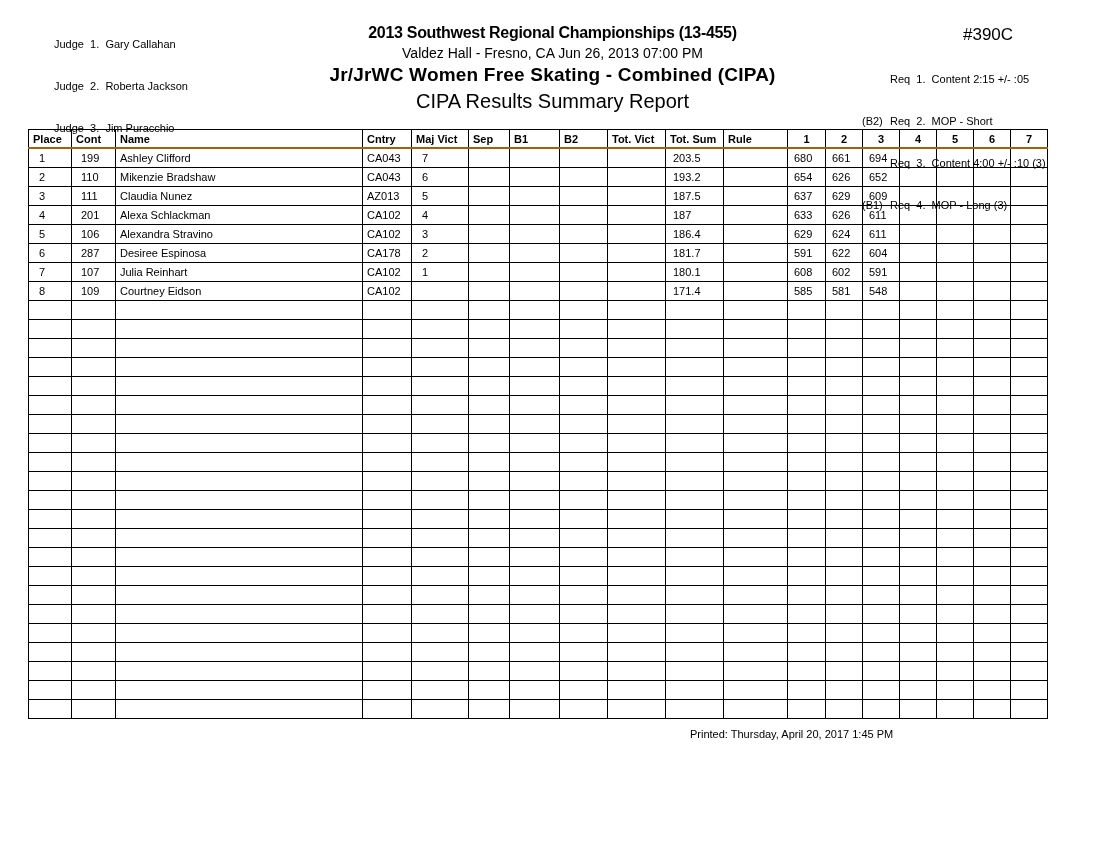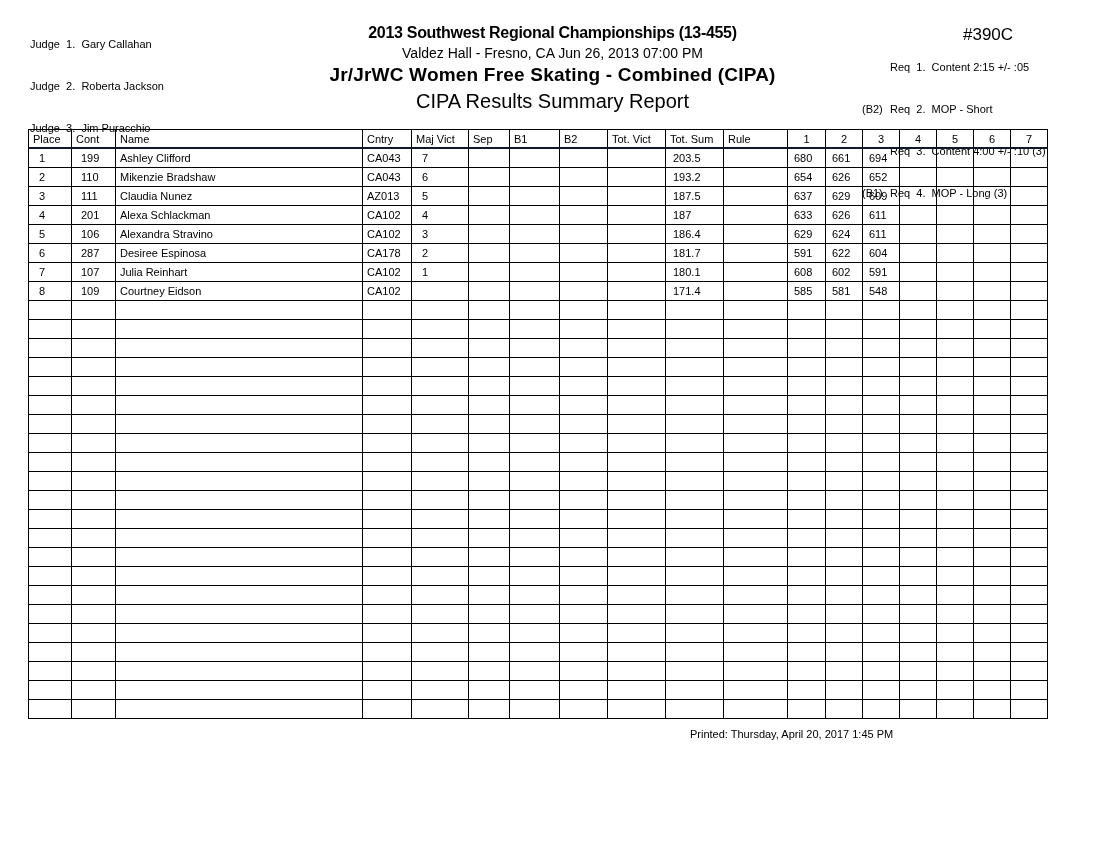--- a/index.html
+++ b/index.html
@@ -1,35 +1,35 @@
 <!DOCTYPE html>
 <html><head>
   <meta charset="utf-8">
   <style>
     html, body { margin: 0; padding: 0; background: #ffffff; }
     body { width: 1100px; height: 850px; position: relative; overflow: hidden;
            font-family: "Liberation Sans", sans-serif; color: #000; }
     .abs { position: absolute; }
     .small { font-size: 11px; line-height: 14px; white-space: pre; }
     #judges { left: 30px; top: 9px; }
-    #judges div { height: 14px; }
+    #judges div { height: 14px; margin-left: 24px; }
     .center-block { left: 230px; width: 645px; text-align: center; }
     #title { top: 24px; font-size: 16px; font-weight: bold; letter-spacing: -0.3px; }
     #venue { top: 45px; font-size: 14px; }
     #event { top: 64px; font-size: 19px; font-weight: bold; letter-spacing: 0.2px; }
     #report { top: 90px; font-size: 20px; }
     #event-id { left: 963px; top: 25px; font-size: 17px; font-weight: normal; }
-    #reqs { left: 862px; top: 32px; }
+    #reqs { left: 862px; top: 44px; }
     #reqs .req { height: 14px; position: relative; }
     #reqs .prefix { display: inline-block; width: 28px; }
     table#results { position: absolute; left: 28px; top: 129px; border-collapse: collapse;
                     table-layout: fixed; font-size: 11px; }
     #results th, #results td { border: 1px solid #000; padding: 0 0 0 4px; height: 18px;
                                text-align: left; font-weight: normal; white-space: nowrap; overflow: hidden; }
-    #results thead th { border-bottom: 2px solid #0f172a; height: 17px; }
+    #results thead th { border-bottom: 2px solid #a16207; height: 17px; font-weight: bold; }
     #results th.numcol { text-align: center; padding: 0; }
     #results td.c-place { padding-left: 10px; }
     #results td.c-cont { padding-left: 9px; }
     #results td.c-maj { padding-left: 10px; }
     #results td.c-sum { padding-left: 7px; }
     #results td.score { padding-left: 6px; }
     #printed { left: 690px; top: 728px; font-size: 11px; }
   </style>
 </head>
 <body>

